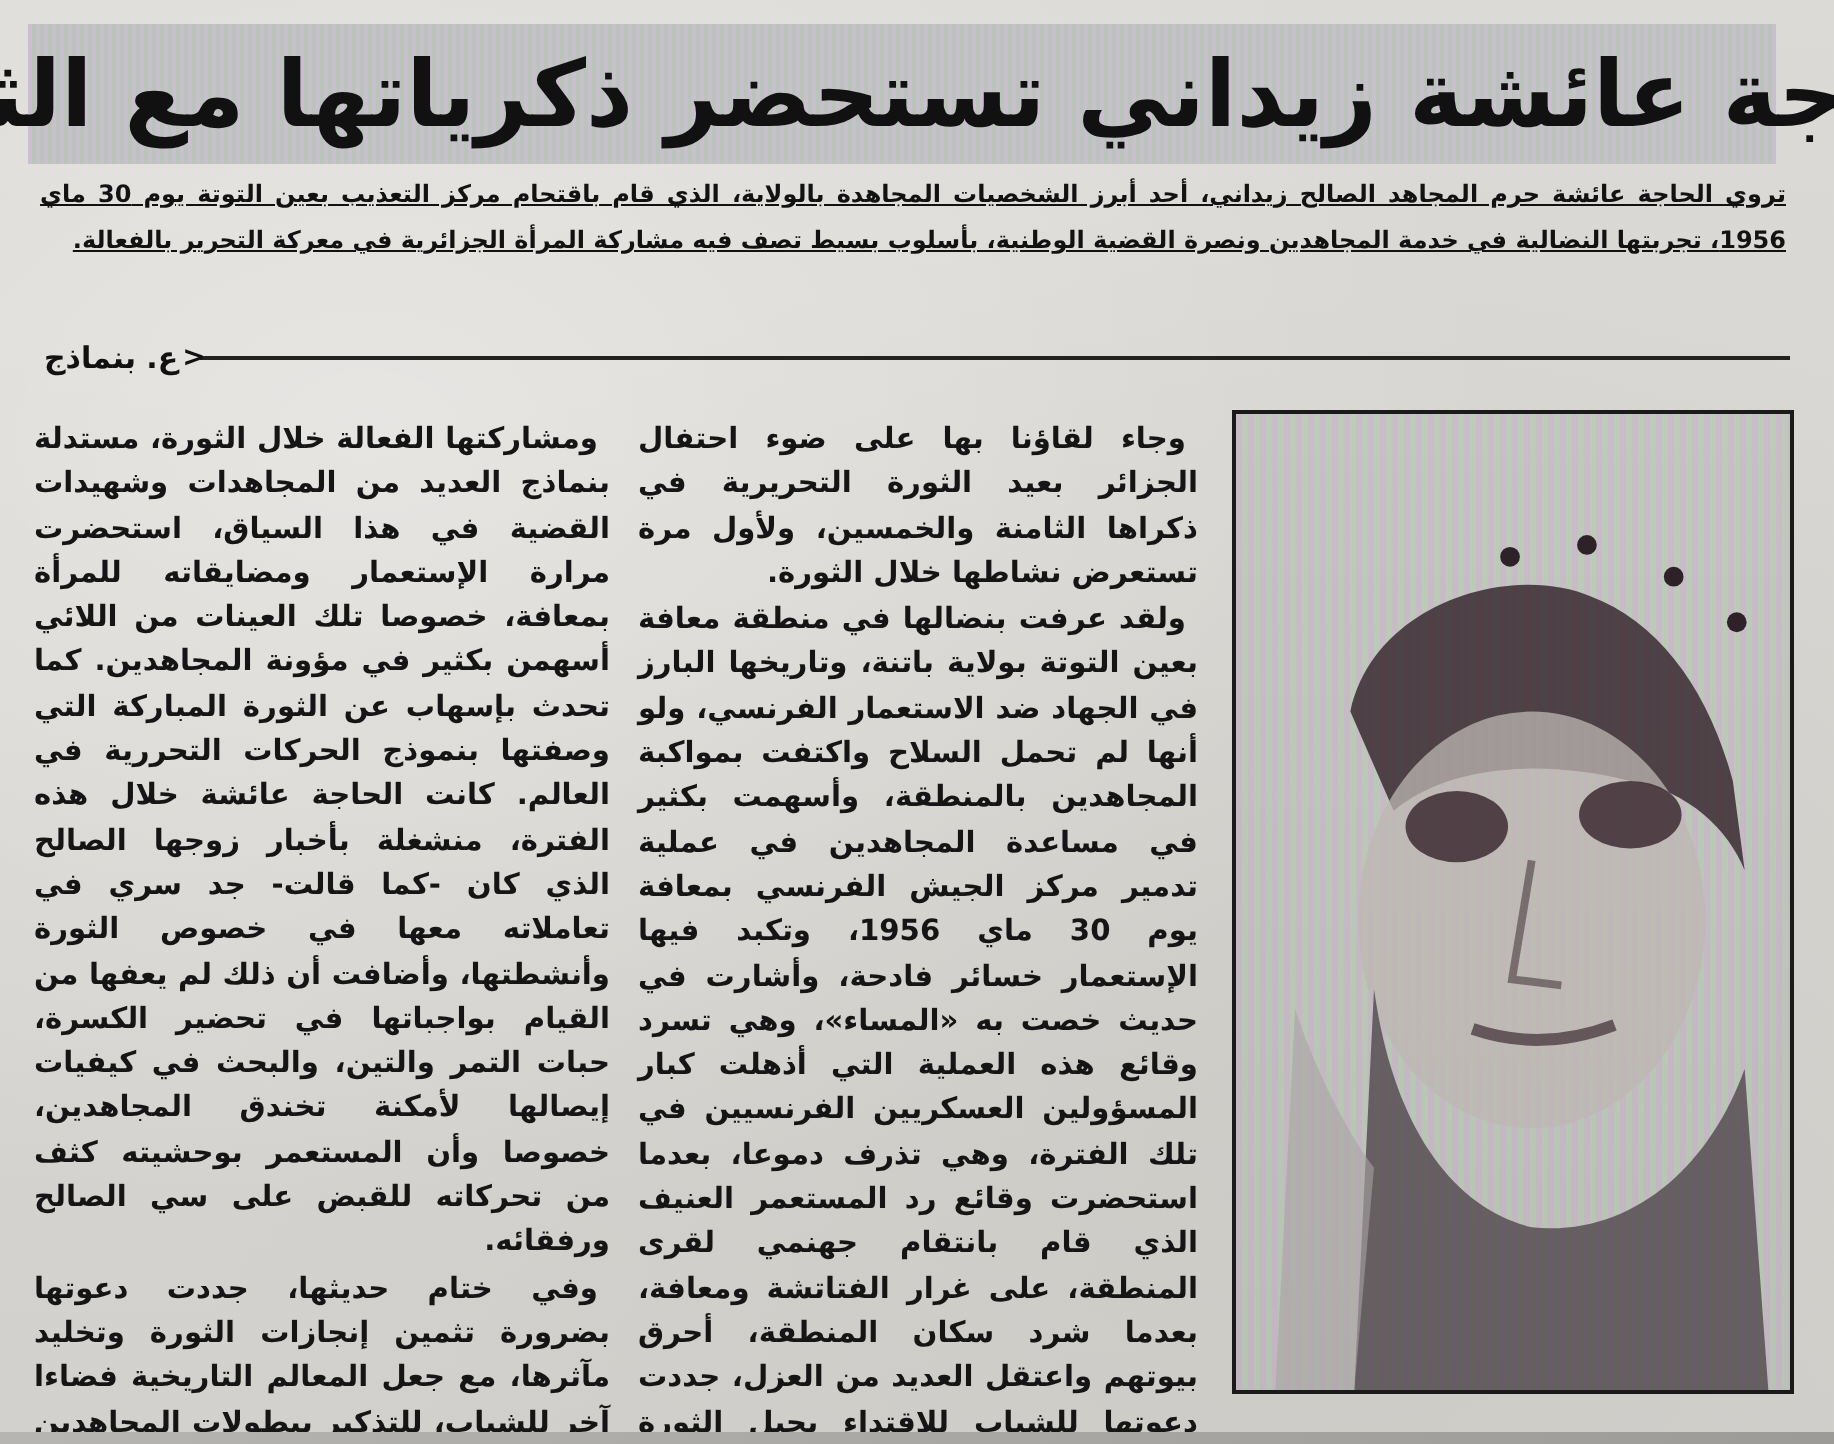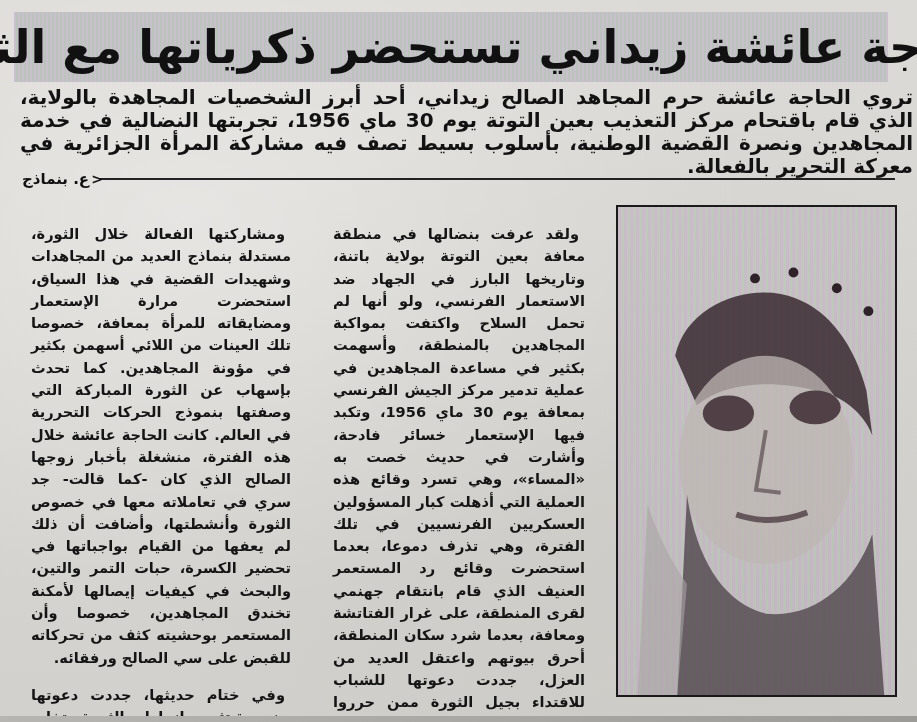--- a/index.html
+++ b/index.html
@@ -40,28 +40,29 @@
       font-weight: bold;
       font-size: 46px;
       color: #111;
       letter-spacing: -1px;
       white-space: nowrap;
       line-height: 1;
     }
     .lead {
       position: absolute;
       left: 20px;
-      right: 4px;
+      right: 24px;
       top: 86px;
       direction: rtl;
       text-align: justify;
       font-weight: bold;
-      font-size: 20px;
+      font-size: 12px;
       line-height: 23px;
       color: #121212;
+      text-decoration: underline;
     }
     .lead-rule {
       position: absolute;
       left: 100px;
       right: 22px;
       top: 178px;
       height: 2px;
       background: #222;
     }
     .byline {
@@ -92,21 +93,21 @@
       left: 318px;
       width: 282px;
       top: 208px;
     }
     .col-left {
       left: 16px;
       width: 290px;
       top: 208px;
     }
     .column p {
-      margin: 15px;
+      margin: 1px;
       text-indent: 6px;
     }
     .photo {
       position: absolute;
       left: 616px;
       top: 205px;
       width: 281px;
       height: 492px;
       border: 2px solid #1a1a1a;
       box-sizing: border-box;
@@ -164,20 +165,21 @@
       <path d="M20 492 L30 300 C40 330, 55 360, 70 380 L60 492 Z" fill="#a8a4a3" opacity="0.6"></path>
 
       <circle cx="139" cy="72" r="5" fill="#2e2228"></circle>
       <circle cx="178" cy="66" r="5" fill="#2e2228"></circle>
       <circle cx="222" cy="82" r="5" fill="#2e2228"></circle>
       <circle cx="254" cy="105" r="5" fill="#2e2228"></circle>
     </svg>
   </div>
 
   <div class="column col-right">
+    <p>وجاء لقاؤنا بها على ضوء احتفال الجزائر بعيد الثورة التحريرية في ذكراها الثامنة والخمسين، ولأول مرة تستعرض نشاطها خلال الثورة.</p>
     <p>ولقد عرفت بنضالها في منطقة معافة بعين التوتة بولاية باتنة، وتاريخها البارز في الجهاد ضد الاستعمار الفرنسي، ولو أنها لم تحمل السلاح واكتفت بمواكبة المجاهدين بالمنطقة، وأسهمت بكثير في مساعدة المجاهدين في عملية تدمير مركز الجيش الفرنسي بمعافة يوم 30 ماي 1956، وتكبد فيها الإستعمار خسائر فادحة، وأشارت في حديث خصت به «المساء»، وهي تسرد وقائع هذه العملية التي أذهلت كبار المسؤولين العسكريين الفرنسيين في تلك الفترة، وهي تذرف دموعا، بعدما استحضرت وقائع رد المستعمر العنيف الذي قام بانتقام جهنمي لقرى المنطقة، على غرار الفتاتشة ومعافة، بعدما شرد سكان المنطقة، أحرق بيوتهم واعتقل العديد من العزل، جددت دعوتها للشباب للاقتداء بجيل الثورة ممن حرروا الوطن من قبضة الاستعمار، والحفاظ على مكتسبات الثورة.</p>
 
   </div>
 
   <div class="column col-left">
     <p>ومشاركتها الفعالة خلال الثورة، مستدلة بنماذج العديد من المجاهدات وشهيدات القضية في هذا السياق، استحضرت مرارة الإستعمار ومضايقاته للمرأة بمعافة، خصوصا تلك العينات من اللائي أسهمن بكثير في مؤونة المجاهدين. كما تحدث بإسهاب عن الثورة المباركة التي وصفتها بنموذج الحركات التحررية في العالم. كانت الحاجة عائشة خلال هذه الفترة، منشغلة بأخبار زوجها الصالح الذي كان -كما قالت- جد سري في تعاملاته معها في خصوص الثورة وأنشطتها، وأضافت أن ذلك لم يعفها من القيام بواجباتها في تحضير الكسرة، حبات التمر والتين، والبحث في كيفيات إيصالها لأمكنة تخندق المجاهدين، خصوصا وأن المستعمر بوحشيته كثف من تحركاته للقبض على سي الصالح ورفقائه.</p>
     <p>وفي ختام حديثها، جددت دعوتها بضرورة تثمين إنجازات الثورة وتخليد مآثرها، مع جعل المعالم التاريخية فضاءا آخر للشباب، للتذكير ببطولات المجاهدين والشهداء الأبرار وتثمين دورها في كتابة التاريخ للأجيال.</p>
   </div>
 
   <div class="bottom-band"></div>

